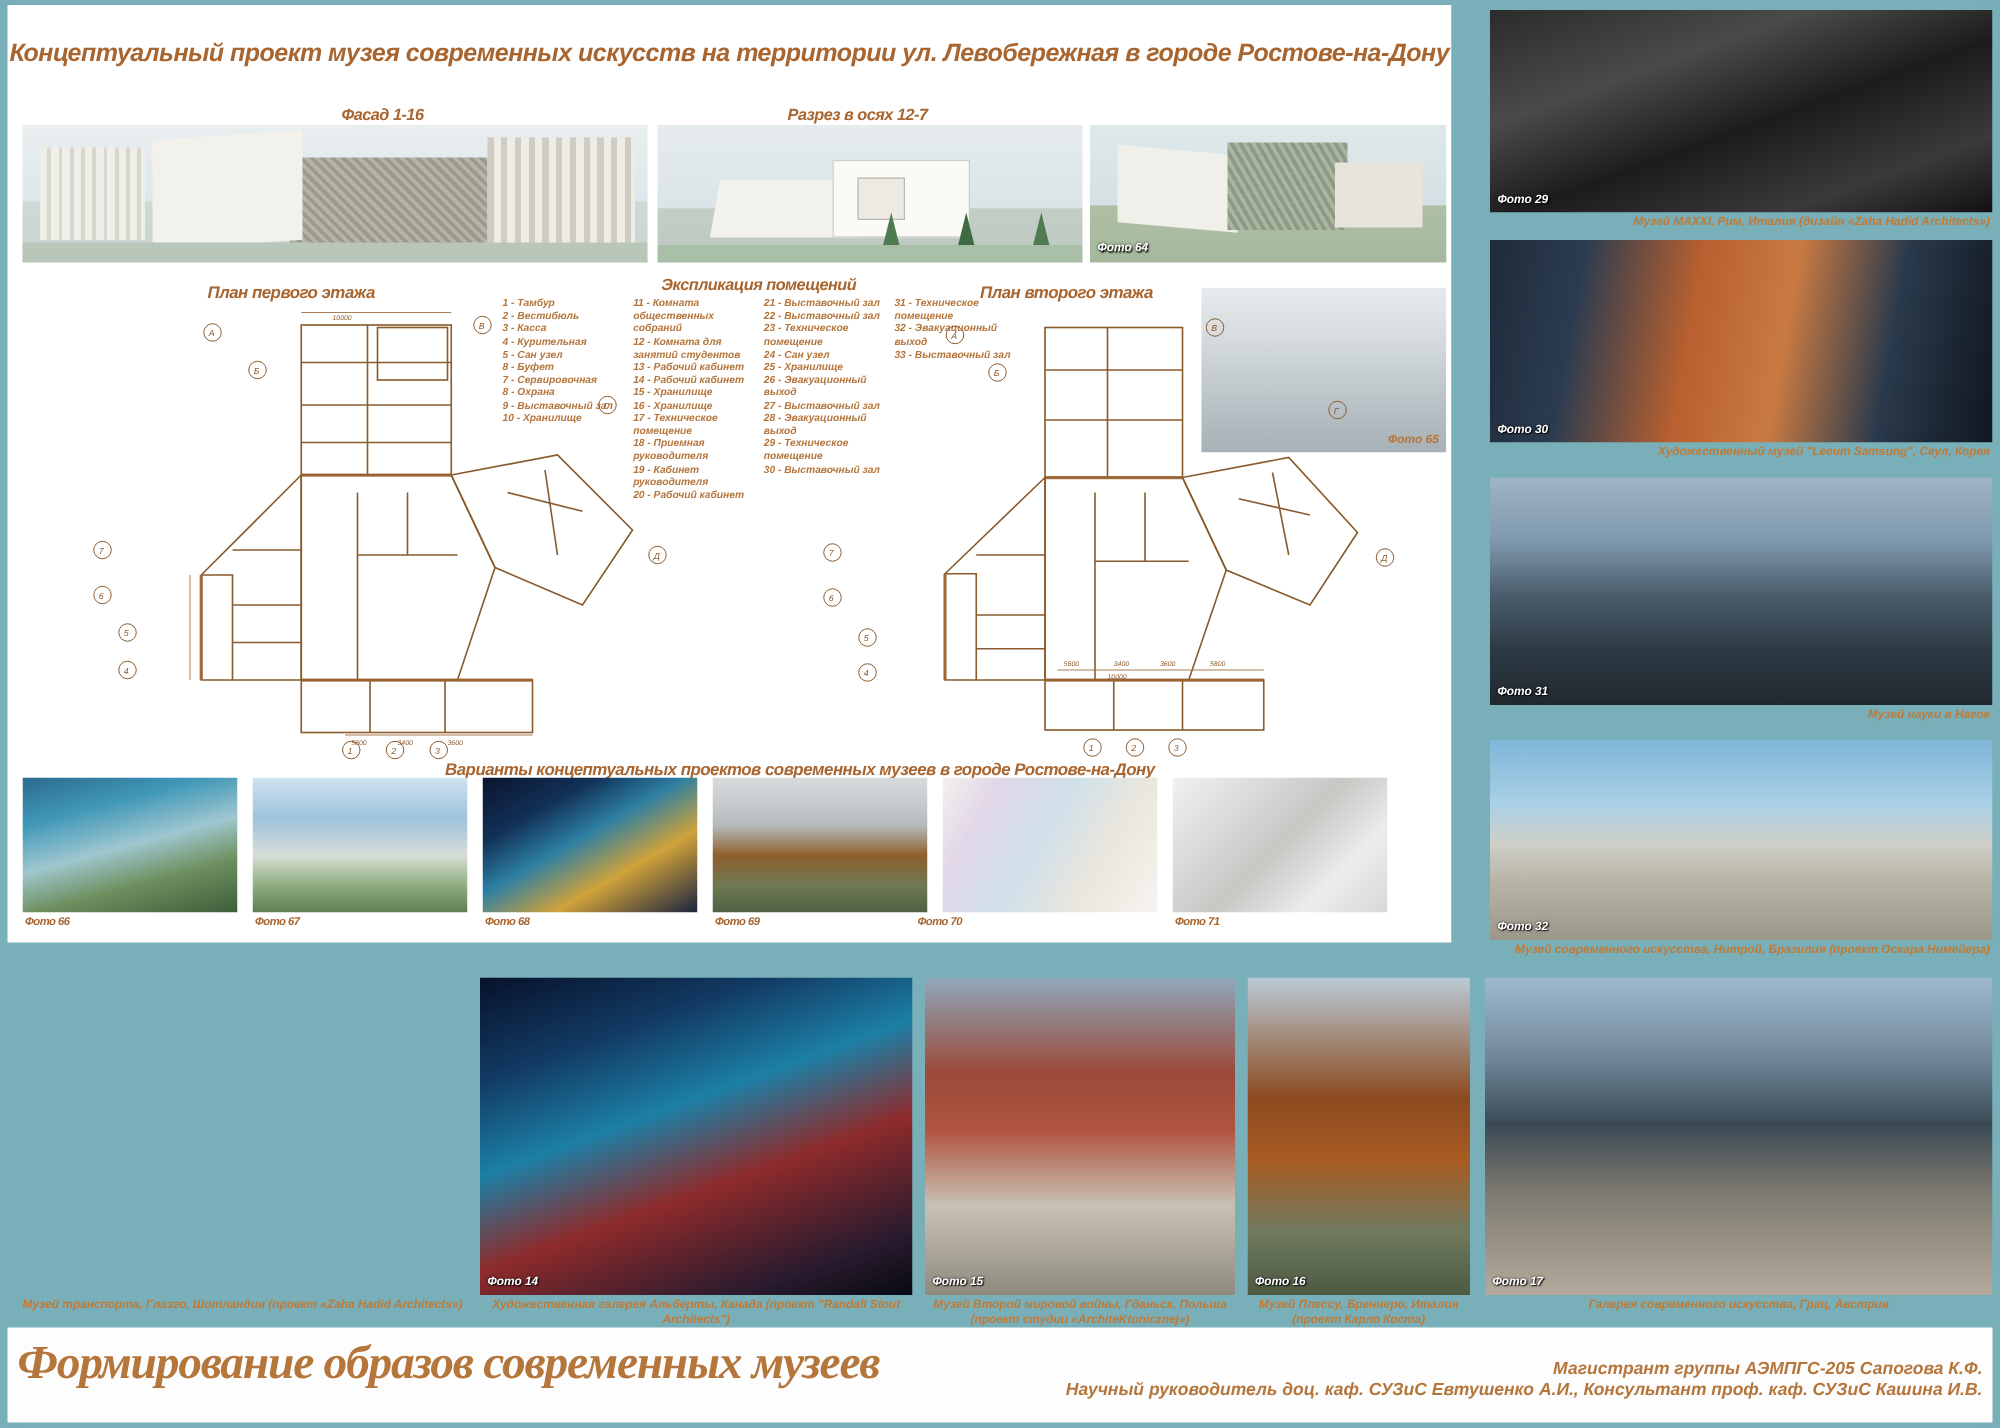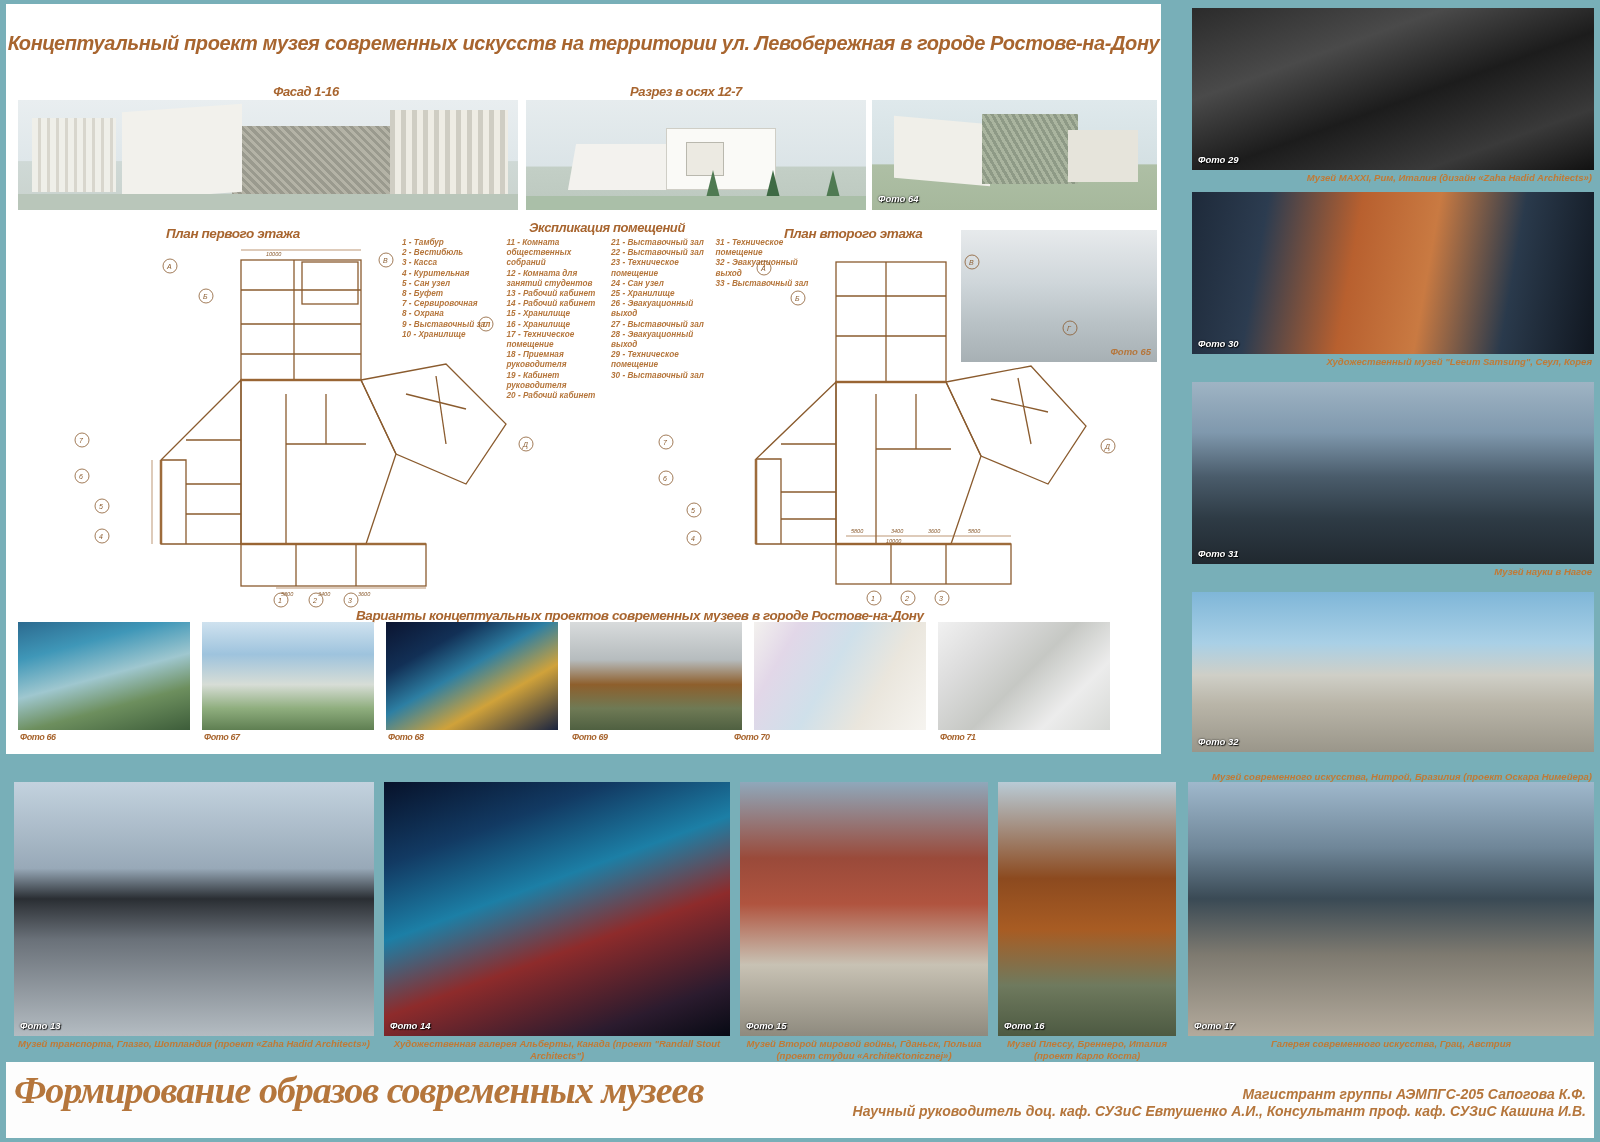--- a/index.html
+++ b/index.html
@@ -437,26 +437,22 @@
   <div class="side-photo" style="left:1192px; top:382px; width:402px; height:182px;">
     <div class="ph ph-nagoya"></div>
     <span class="photo-tag" style="left:6px; bottom:5px;">Фото 31</span>
   </div>
   <div class="side-cap" style="top:566px; right:8px; width:392px;">Музей науки в Нагое</div>
 
   <div class="side-photo" style="left:1192px; top:592px; width:402px; height:160px;">
     <div class="ph ph-niteroi"></div>
     <span class="photo-tag" style="left:6px; bottom:5px;">Фото 32</span>
   </div>
-  <div class="side-cap" style="top:771px; right:8px; width:392px;">Музей современного искусства, Нитрой, Бразилия (проект Оскара Нимейера)</div>
-
-  <div class="bot-photo" style="left:14px; top:782px; width:360px; height:254px;">
-    <div class="ph ph-glasgow"></div>
-    <span class="photo-tag" style="left:6px; bottom:5px;">Фото 13</span>
-  </div>
+  <div class="side-cap" style="top:754px; right:8px; width:392px;">Музей современного искусства, Нитрой, Бразилия (проект Оскара Нимейера)</div>
+
   <div class="bot-cap" style="left:14px; top:1038px; width:360px;">Музей транспорта, Глазго, Шотландия (проект «Zaha Hadid Architects»)</div>
 
   <div class="bot-photo" style="left:384px; top:782px; width:346px; height:254px;">
     <div class="ph ph-alberta"></div>
     <span class="photo-tag" style="left:6px; bottom:5px;">Фото 14</span>
   </div>
   <div class="bot-cap" style="left:384px; top:1038px; width:346px;">Художественная галерея Альберты, Канада (проект "Randall Stout Architects")</div>
 
   <div class="bot-photo" style="left:740px; top:782px; width:248px; height:254px;">
     <div class="ph ph-gdansk"></div>

